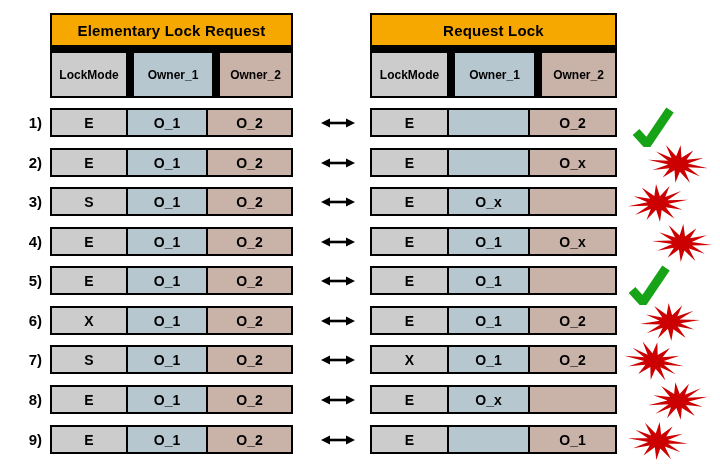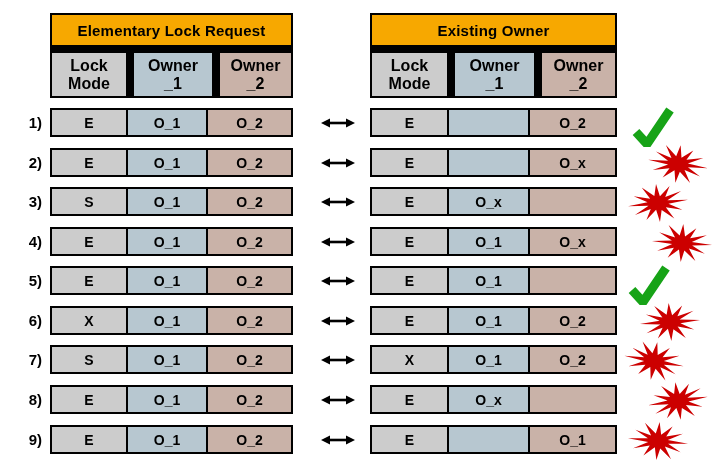--- a/index.html
+++ b/index.html
@@ -5,21 +5,21 @@
   html,body{margin:0;padding:0;background:#fff;}
   #diagram{
     position:relative;width:720px;height:467px;background:#ffffff;
     font-family:"Liberation Sans",sans-serif;font-weight:bold;color:#000;
     overflow:hidden;
   }
   .tbl-head{position:absolute;display:grid;grid-template-rows:30px 43px;gap:8px;padding:2px;background:#000;box-sizing:border-box;}
   #request-head{left:50px;top:13px;width:243px;grid-template-columns:74px 78px 1fr;}
   #existing-head{left:370px;top:13px;width:247px;grid-template-columns:75px 79px 1fr;}
   .title{grid-column:1/-1;display:flex;align-items:center;justify-content:center;font-size:15px;letter-spacing:0.2px;}
-  .colhead{display:flex;flex-direction:column;align-items:center;justify-content:center;font-size:16px;line-height:18px;}
+  .colhead{display:flex;flex-direction:row;align-items:center;justify-content:center;font-size:12px;line-height:18px;}
   .lockrow{position:absolute;display:grid;height:29px;gap:2px;padding:2px;background:#000;box-sizing:border-box;}
   .cell{display:flex;align-items:center;justify-content:center;font-size:14px;}
   .rownum{position:absolute;width:38px;text-align:right;font-size:15px;}
   .arrow-wrap,.result-wrap{position:absolute;line-height:0;}
 </style>
 </head>
 <body>
 
 <div id="diagram">
 
@@ -33,21 +33,21 @@
       <span>Owner</span>
       <span>_1</span>
     </div>
     <div class="colhead" style="background: rgb(201, 178, 168);">
       <span>Owner</span>
       <span>_2</span>
     </div>
   </div>
 
   <div class="tbl-head" id="existing-head">
-    <div class="title" style="background: rgb(247, 168, 0);">Existing Owner</div>
+    <div class="title" style="background: rgb(247, 168, 0);">Request Lock</div>
     <div class="colhead" style="background: rgb(204, 204, 204);">
       <span>Lock</span>
       <span>Mode</span>
     </div>
     <div class="colhead" style="background: rgb(183, 199, 208);">
       <span>Owner</span>
       <span>_1</span>
     </div>
     <div class="colhead" style="background: rgb(201, 178, 168);">
       <span>Owner</span>

